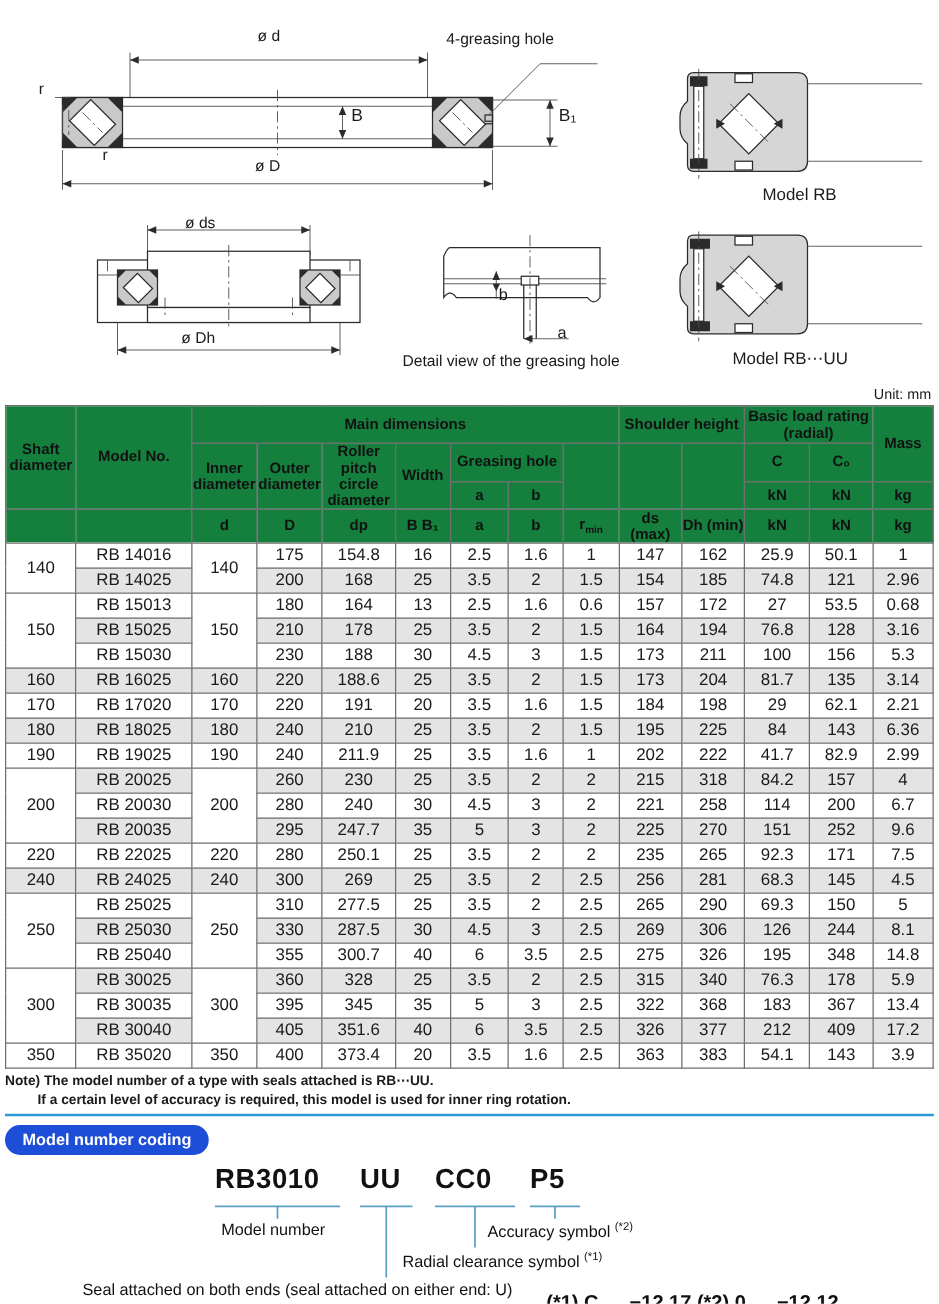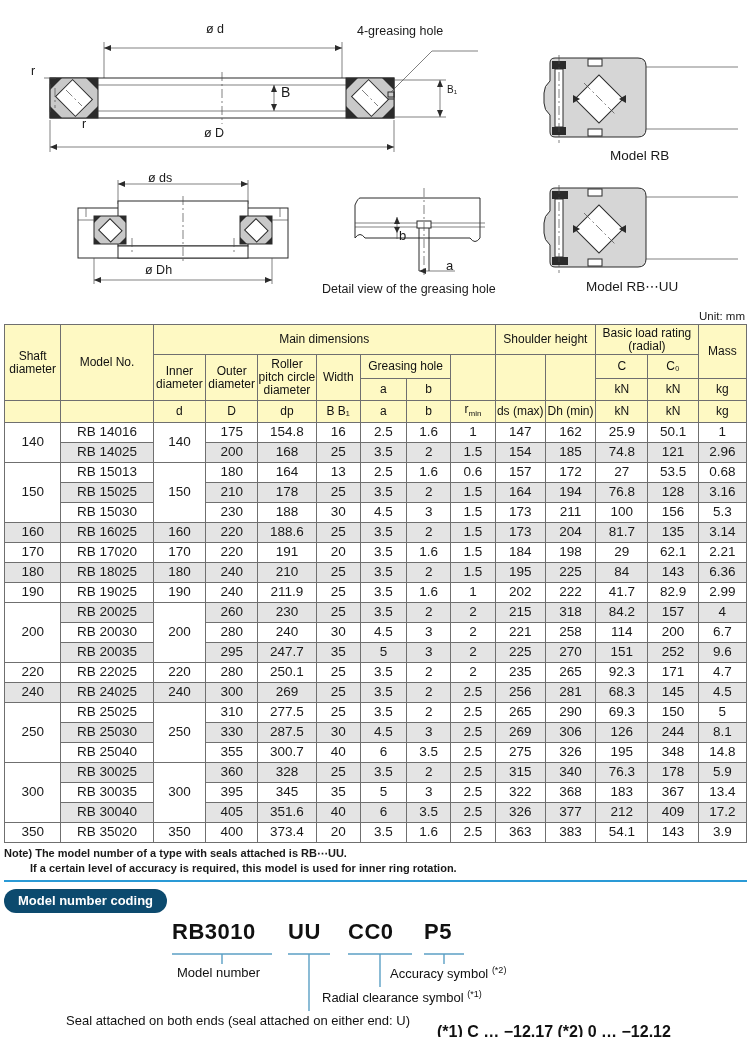--- a/index.html
+++ b/index.html
@@ -50,22 +50,22 @@
     font-size: 12.5px;
   }
   table.spec th, table.spec td {
     border: 1px solid #6f6f6f;
     text-align: center;
     vertical-align: middle;
     padding: 0;
     line-height: 1.08;
   }
   table.spec thead th {
-    background: #fef9c3;
-    font-weight: normal;
+    background: #15803d;
+    font-weight: bold;
     font-size: 12px;
     color: #111;
   }
   th.h-tall { height: 30px; }
   th.h-mid  { height: 46px; }
   th.h-sym  { height: 22px; }
   th.tiny   { font-size: 9.5px; line-height: 1.05; }
   th.sym    { font-size: 13px; }
   td { height: 20px; font-size: 13.5px; color: #1a1a1a; }
   tr.alt td { background: #e4e4e4; }
@@ -82,21 +82,21 @@
   .note .l2 { padding-left: 26px; display: block; }
 
   
   .divider {
     height: 2px; background: #2a9ad6; margin: 4px 4px 7px 4px;
   }
 
   
   .badge {
     display: inline-block;
-    background: #0c4a6e;
+    background: #1d4ed8;
     color: #ffffff;
     font-size: 13px;
     font-weight: bold;
     padding: 4px 14px 5px 14px;
     border-radius: 13px;
     margin-left: 4px;
   }
 
   
   .coding { position: relative; width: 751px; height: 118px; margin-top: 6px; }
@@ -179,21 +179,21 @@
     <line class="ln-thin" x1="50" y1="120" x2="50" y2="152"></line>
     <line class="ln-thin" x1="394" y1="120" x2="394" y2="152"></line>
     <line class="ln-thin" x1="50" y1="147" x2="394" y2="147"></line>
     <polygon class="fill-dk" points="50,147 57,144 57,150"></polygon>
     <polygon class="fill-dk" points="394,147 387,144 387,150"></polygon>
   </svg>
 
   <span class="dim-txt" style="left:206px;top:22px">ø d</span>
   <span class="dim-txt" style="left:204px;top:126px">ø D</span>
   <span class="dim-txt" style="left:281px;top:84px;font-size:14px">B</span>
-  <span class="dim-txt" style="left:447px;top:84px;font-size:10px">B₁</span>
+  <span class="dim-txt" style="left:447px;top:84px;font-size:14px">B₁</span>
   <span class="dim-txt" style="left:31px;top:64px">r</span>
   <span class="dim-txt" style="left:82px;top:117px">r</span>
   <span class="dwg-label" style="left:357px;top:24px">4-greasing hole</span>
 
   <svg width="330" height="120" style="position:absolute;left:50px;top:168px">
 
     <line class="ln-thin" x1="68" y1="12" x2="68" y2="36"></line>
     <line class="ln-thin" x1="198" y1="12" x2="198" y2="36"></line>
     <line class="ln-thin" x1="68" y1="16" x2="198" y2="16"></line>
     <polygon class="fill-dk" points="68,16 75,13 75,19"></polygon>
@@ -549,21 +549,21 @@
           <td>280</td>
           <td>250.1</td>
           <td>25</td>
           <td>3.5</td>
           <td>2</td>
           <td>2</td>
           <td>235</td>
           <td>265</td>
           <td>92.3</td>
           <td>171</td>
-          <td>4.7</td>
+          <td>7.5</td>
         </tr>
         <tr class="alt">
           <td rowspan="1" class="">240</td>
           <td class="mname">RB 24025</td>
           <td rowspan="1" class="">240</td>
           <td>300</td>
           <td>269</td>
           <td>25</td>
           <td>3.5</td>
           <td>2</td>

